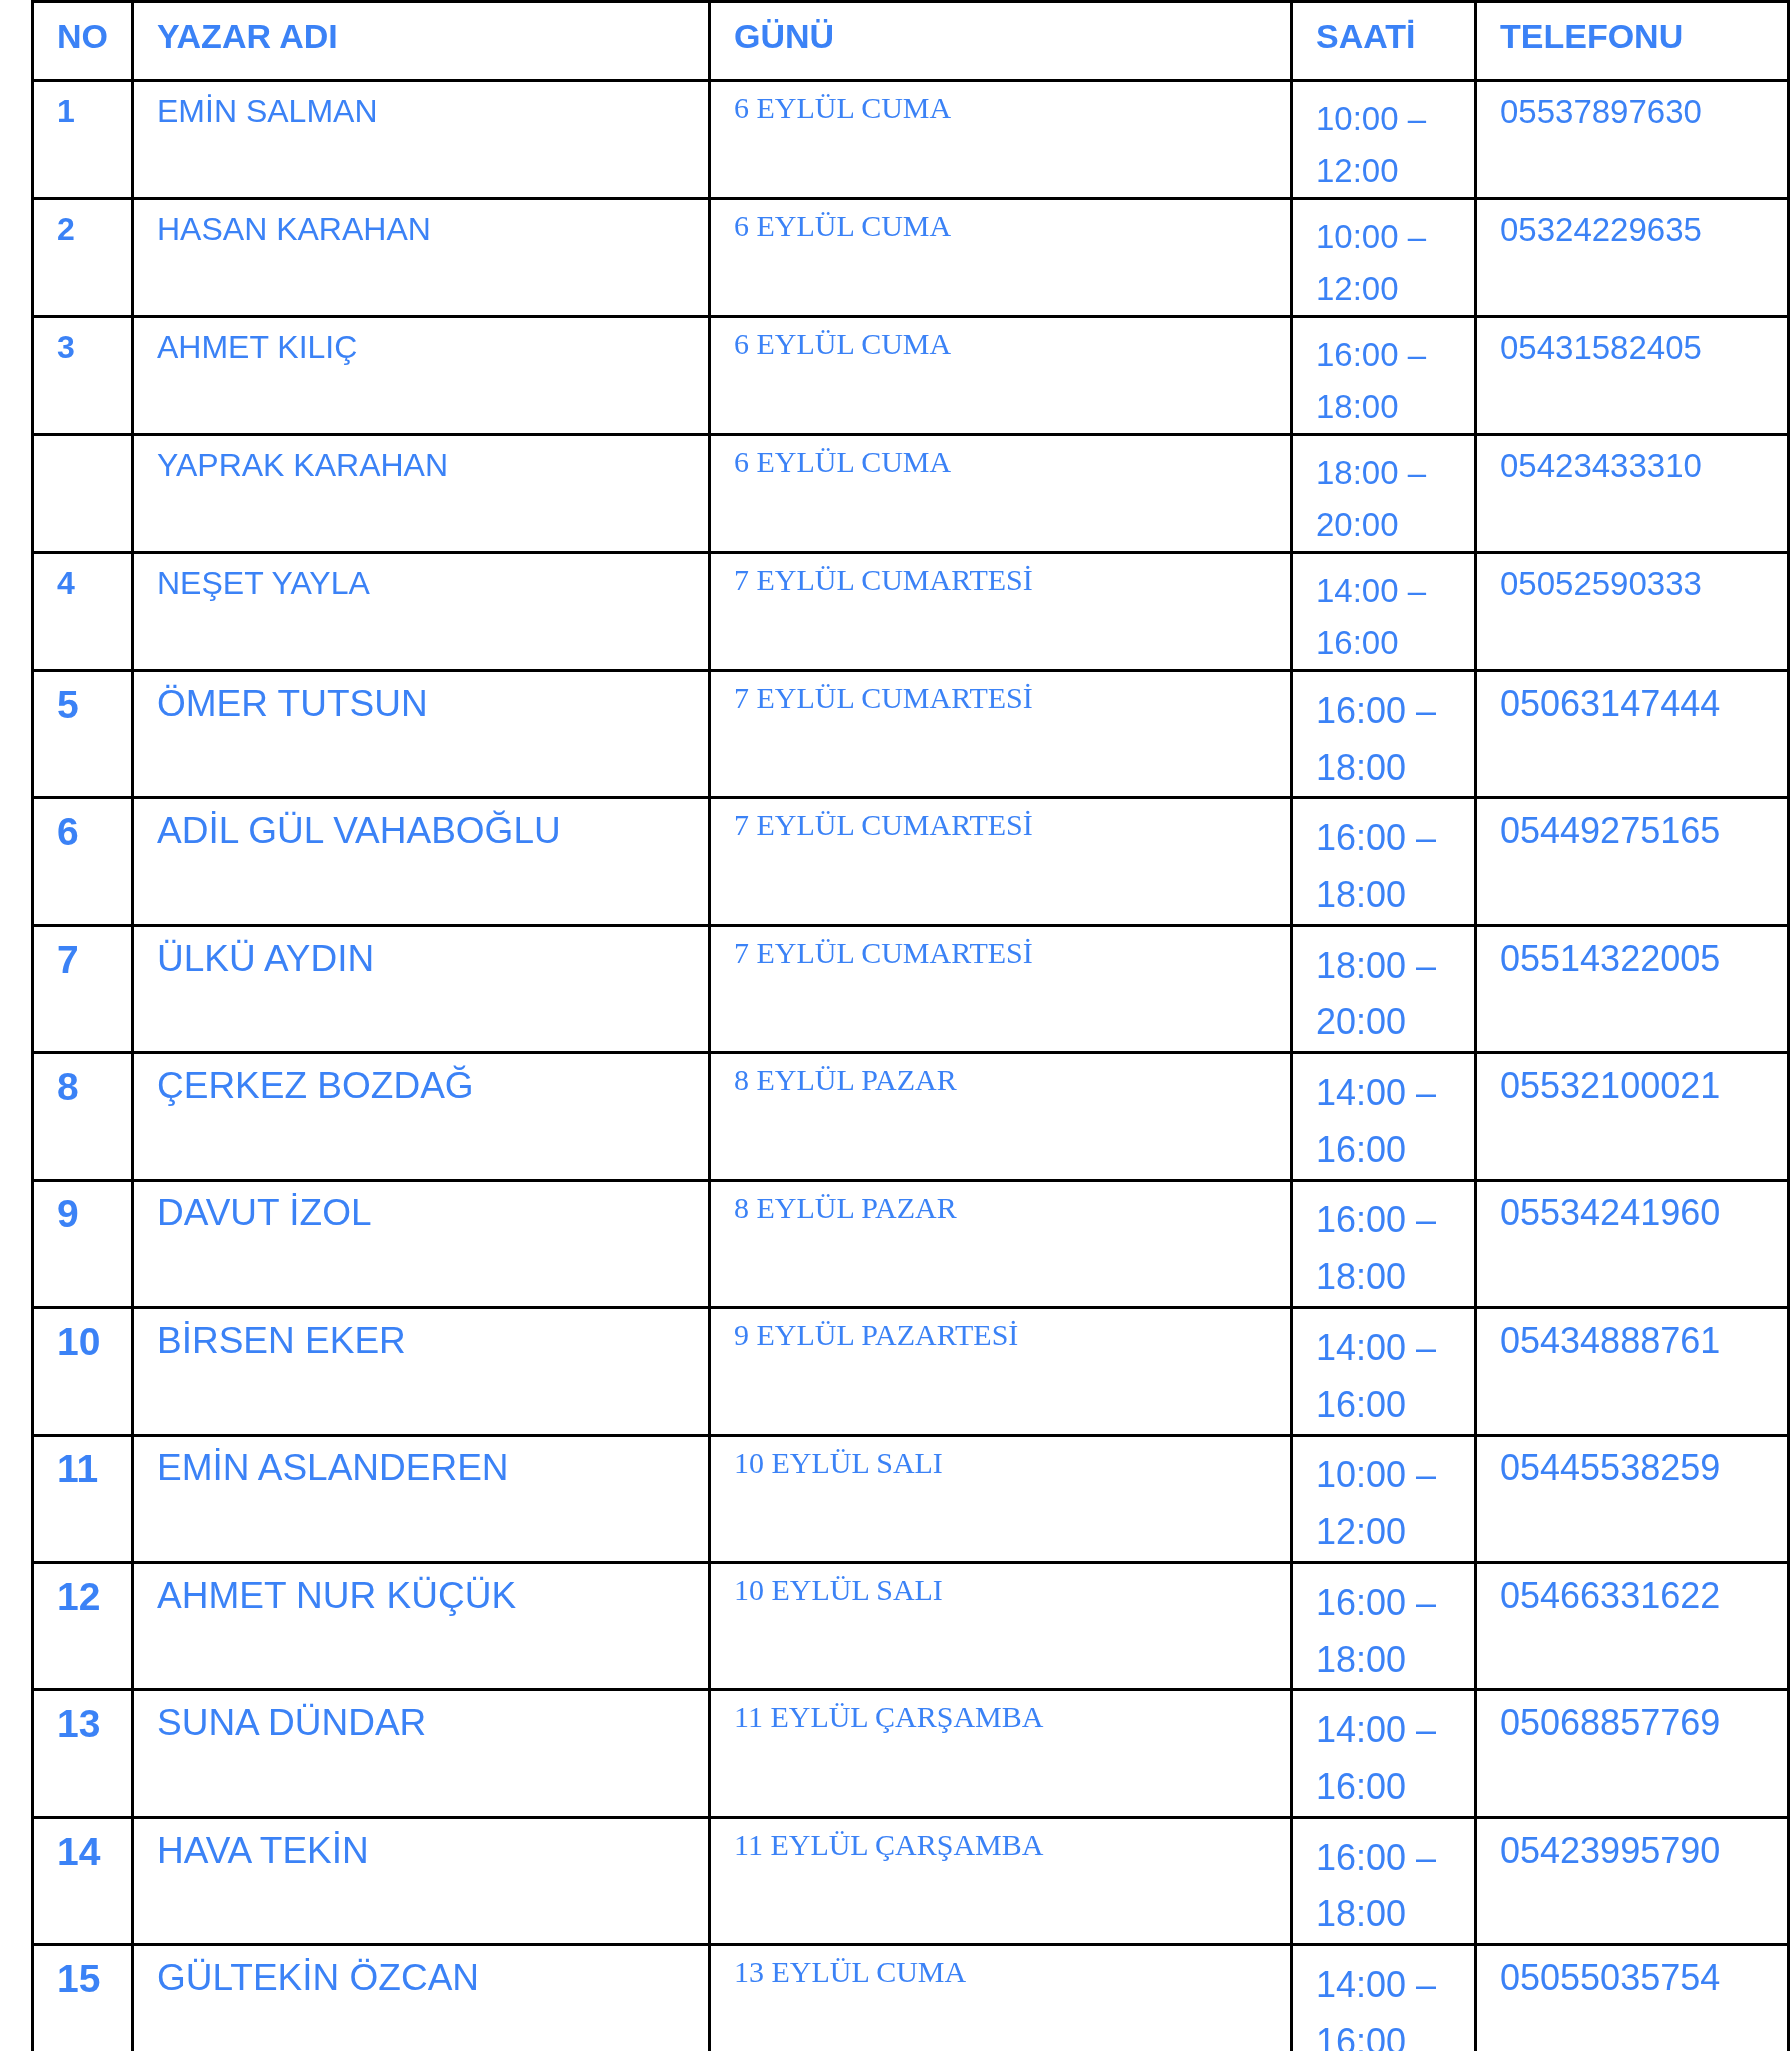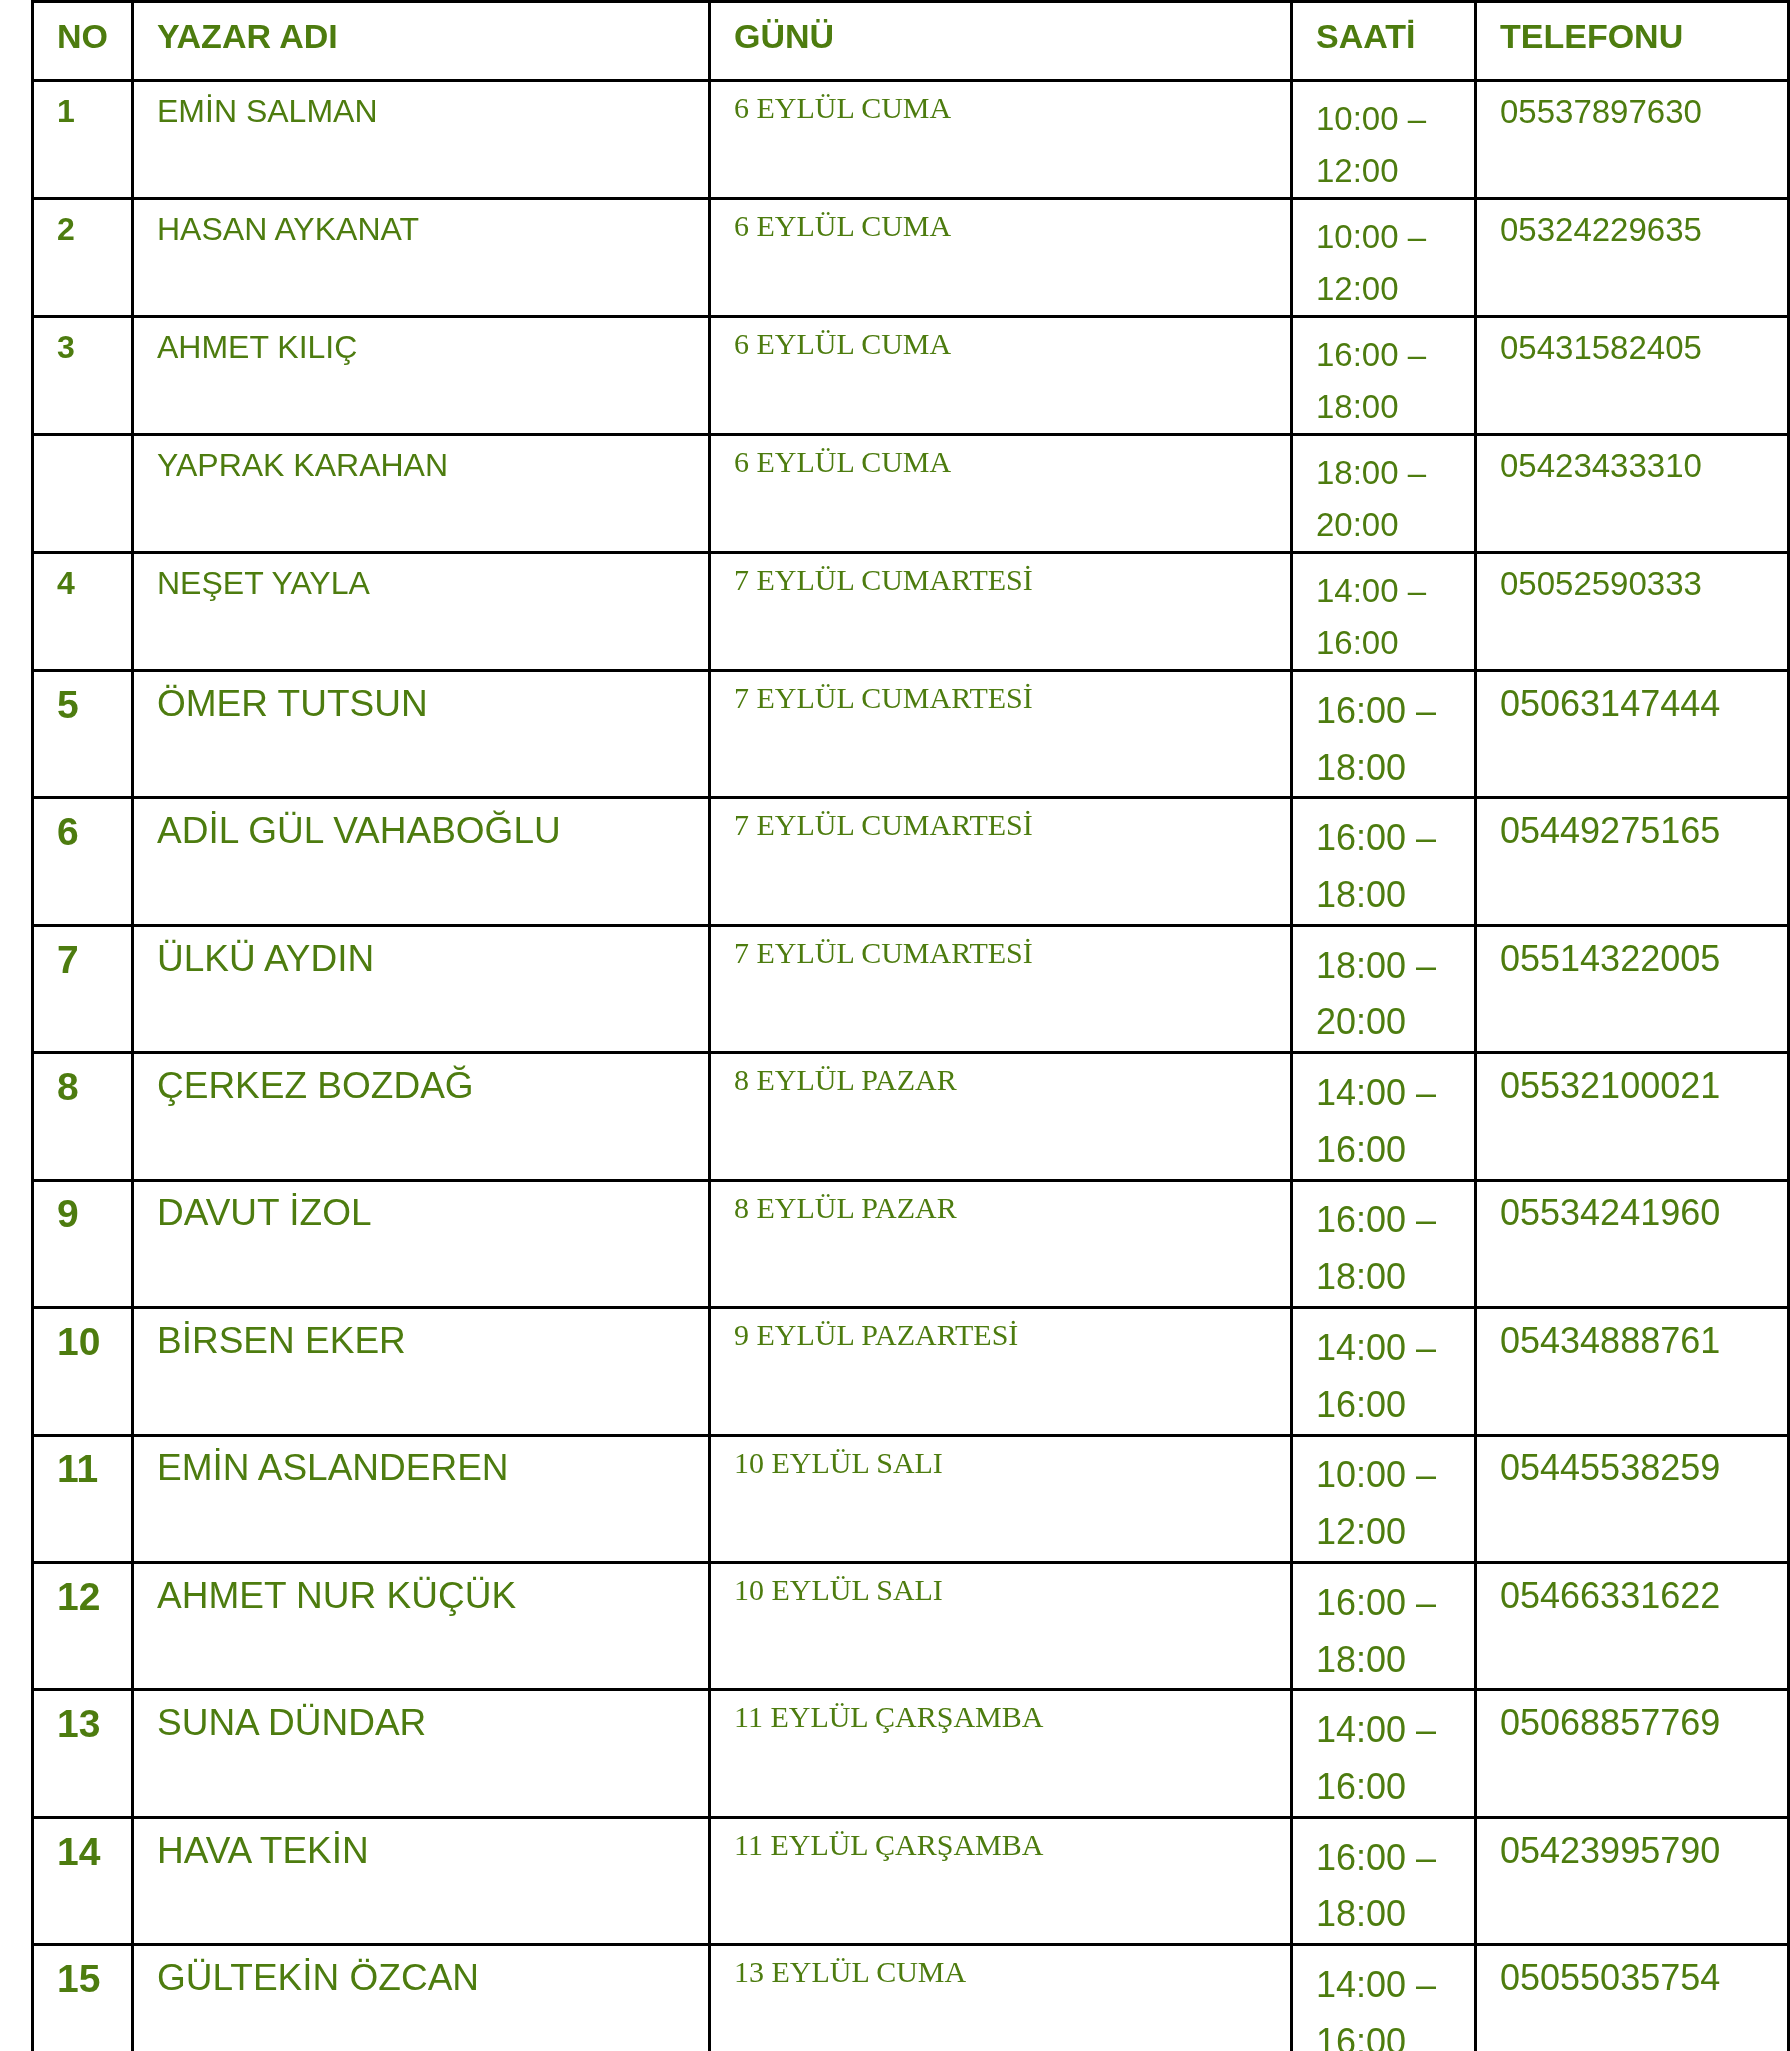--- a/index.html
+++ b/index.html
@@ -1,21 +1,21 @@
 <!DOCTYPE html>
 <html style="font-size:14.3px"><head>
 <meta charset="utf-8">
 <style>
   html,body{margin:0;padding:0;background:#888;}
   .page{
     position:relative;
     width:1790px;height:2051px;
     background:#ffffff;
     overflow:hidden;
-    color:#4d7c0f;
+    color:#3b82f6;
     font-family:"Liberation Sans", sans-serif;
   }
   table.sched{
     position:absolute;left:31px;top:0;
     width:1755px;
     border-collapse:collapse;
     table-layout:fixed;
   }
   .sched col.c-no{width:100px;}
   .sched col.c-author{width:577px;}
@@ -76,21 +76,21 @@
         <td class="day">6 EYLÜL CUMA</td>
         <td class="time">
             <div>10:00 –</div>
             <div>12:00</div>
           </td>
         <td class="phone">05537897630</td>
       </tr>
 
       <tr class="tall g1">
         <td class="no">2</td>
-        <td class="author">HASAN AYKANAT</td>
+        <td class="author">HASAN KARAHAN</td>
         <td class="day">6 EYLÜL CUMA</td>
         <td class="time">
             <div>10:00 –</div>
             <div>12:00</div>
           </td>
         <td class="phone">05324229635</td>
       </tr>
 
       <tr class="tall g1">
         <td class="no">3</td>

